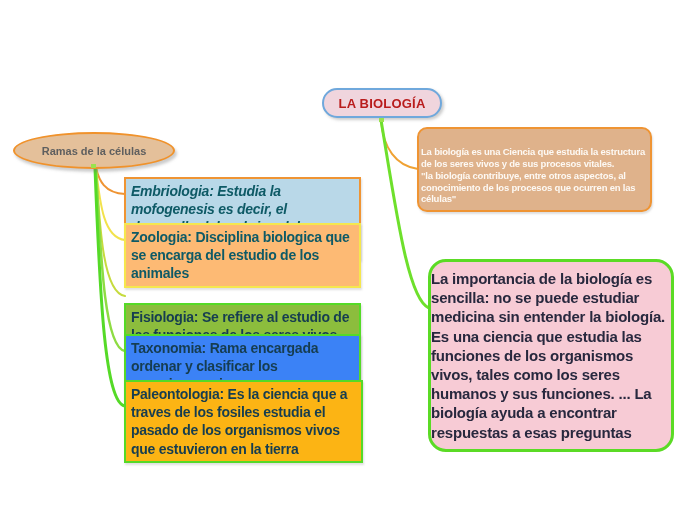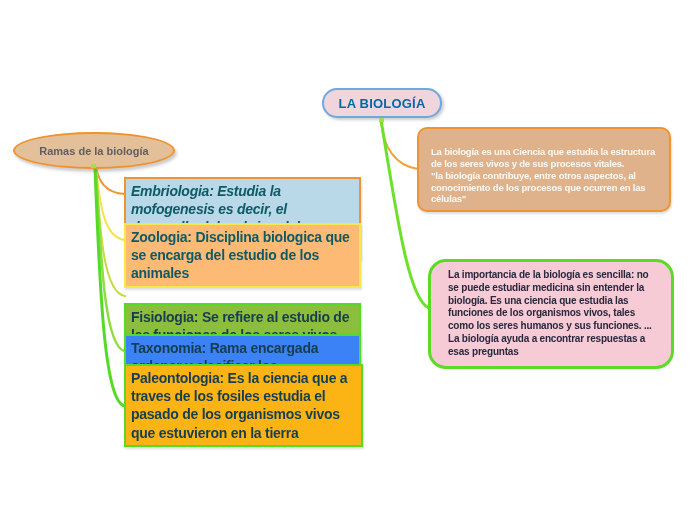--- a/index.html
+++ b/index.html
@@ -29,59 +29,59 @@
   .branch-box{
     position:absolute;left:124px;width:237px;box-sizing:border-box;
     border:2px solid;padding:3px 5px;z-index:1;
     font-weight:bold;font-size:14px;letter-spacing:-.25px;line-height:1.3;
     box-shadow:1px 2px 2px rgba(150,150,150,.3);
   }
   .b1{top:177px;min-height:34px;font-style:italic;}
   .b2{top:223px;min-height:35px;}
   .b3{top:270px;min-height:52px;margin-top:33px;}
   .b4{top:334px;min-height:35px;}
-  .b5{top:364px;min-height:52px;width:239px;}
+  .b5{top:380px;min-height:52px;width:239px;}
 
   .note{position:absolute;box-sizing:border-box;font-weight:bold;z-index:1;}
   .note-definition{
-    left:417px;top:127px;width:254px;min-height:84px;
-    border:2px solid;border-radius:10px;padding:5px 12px;
+    left:417px;top:127px;width:235px;min-height:84px;
+    border:2px solid;border-radius:10px;padding:5px 2px;
     font-size:9.5px;letter-spacing:-.2px;line-height:1.25;white-space:pre-line;
     box-shadow:1px 2px 2px rgba(150,150,150,.3);
   }
   .note-importance{
     left:428px;top:259px;width:246px;min-height:94px;
-    border:3px solid;border-radius:18px;padding:7px 17px;
-    font-size:10px;letter-spacing:-.2px;line-height:1.28;
+    border:3px solid;border-radius:18px;padding:7px 0;
+    font-size:15px;letter-spacing:-.2px;line-height:1.28;
   }
 </style>
 </head>
 <body>
 
 <div class="canvas">
 
   <svg class="links" width="696" height="520" viewBox="0 0 696 520">
     <path d="M96,168 C99,180 104,193 125,194" fill="none" stroke-width="2" stroke-linecap="round" stroke="#ef9433"></path>
     <path d="M96,168 C100,205 104,238 125,240" fill="none" stroke-width="2" stroke-linecap="round" stroke="#f2e24c"></path>
     <path d="M96,168 C100,235 104,293 125,296" fill="none" stroke-width="2" stroke-linecap="round" stroke="#c6db3e"></path>
     <path d="M96,168 C101,265 105,348 125,351" fill="none" stroke-width="2.5" stroke-linecap="round" stroke="#8edc43"></path>
     <path d="M95,168 C100,300 105,403 125,406" fill="none" stroke-width="3" stroke-linecap="round" stroke="#55da27"></path>
     <path d="M381,120 C383,148 396,166 418,169" fill="none" stroke-width="2" stroke-linecap="round" stroke="#f0a233"></path>
     <path d="M381,120 C396,210 408,300 429,308" fill="none" stroke-width="3" stroke-linecap="round" stroke="#6ee02c"></path>
   </svg>
 
   <div class="anchor-dot dot-root" style="background-color: rgb(154, 227, 78);"></div>
   <div class="anchor-dot dot-hub" style="background-color: rgb(154, 227, 78);"></div>
 
-  <div class="node-root" style="background-color: rgb(240, 213, 221); border-color: rgb(111, 168, 220); color: #0369a1;">
+  <div class="node-root" style="background-color: rgb(240, 213, 221); border-color: rgb(111, 168, 220); color: #b91c1c;">
     <span>LA BIOLOGÍA</span>
   </div>
 
   <div class="node-hub" style="background-color: rgb(228, 192, 154); border-color: rgb(240, 146, 43); color: rgb(95, 95, 95);">
-    <span>Ramas de la biología</span>
+    <span>Ramas de la células</span>
   </div>
 
   <div class="branch-box b1" style="background-color: rgb(185, 216, 232); border-color: rgb(239, 148, 51); color: rgb(14, 90, 102);">
     <span>Embriologia: Estudia la mofogenesis es decir, el desarrollo del embrion del ser vivo</span>
   </div>
 
   <div class="branch-box b2" style="background-color: #fdba74; border-color: rgb(245, 231, 78); color: rgb(14, 90, 102);">
     <span>Zoologia: Disciplina biologica que se encarga del estudio de los animales</span>
   </div>
 

